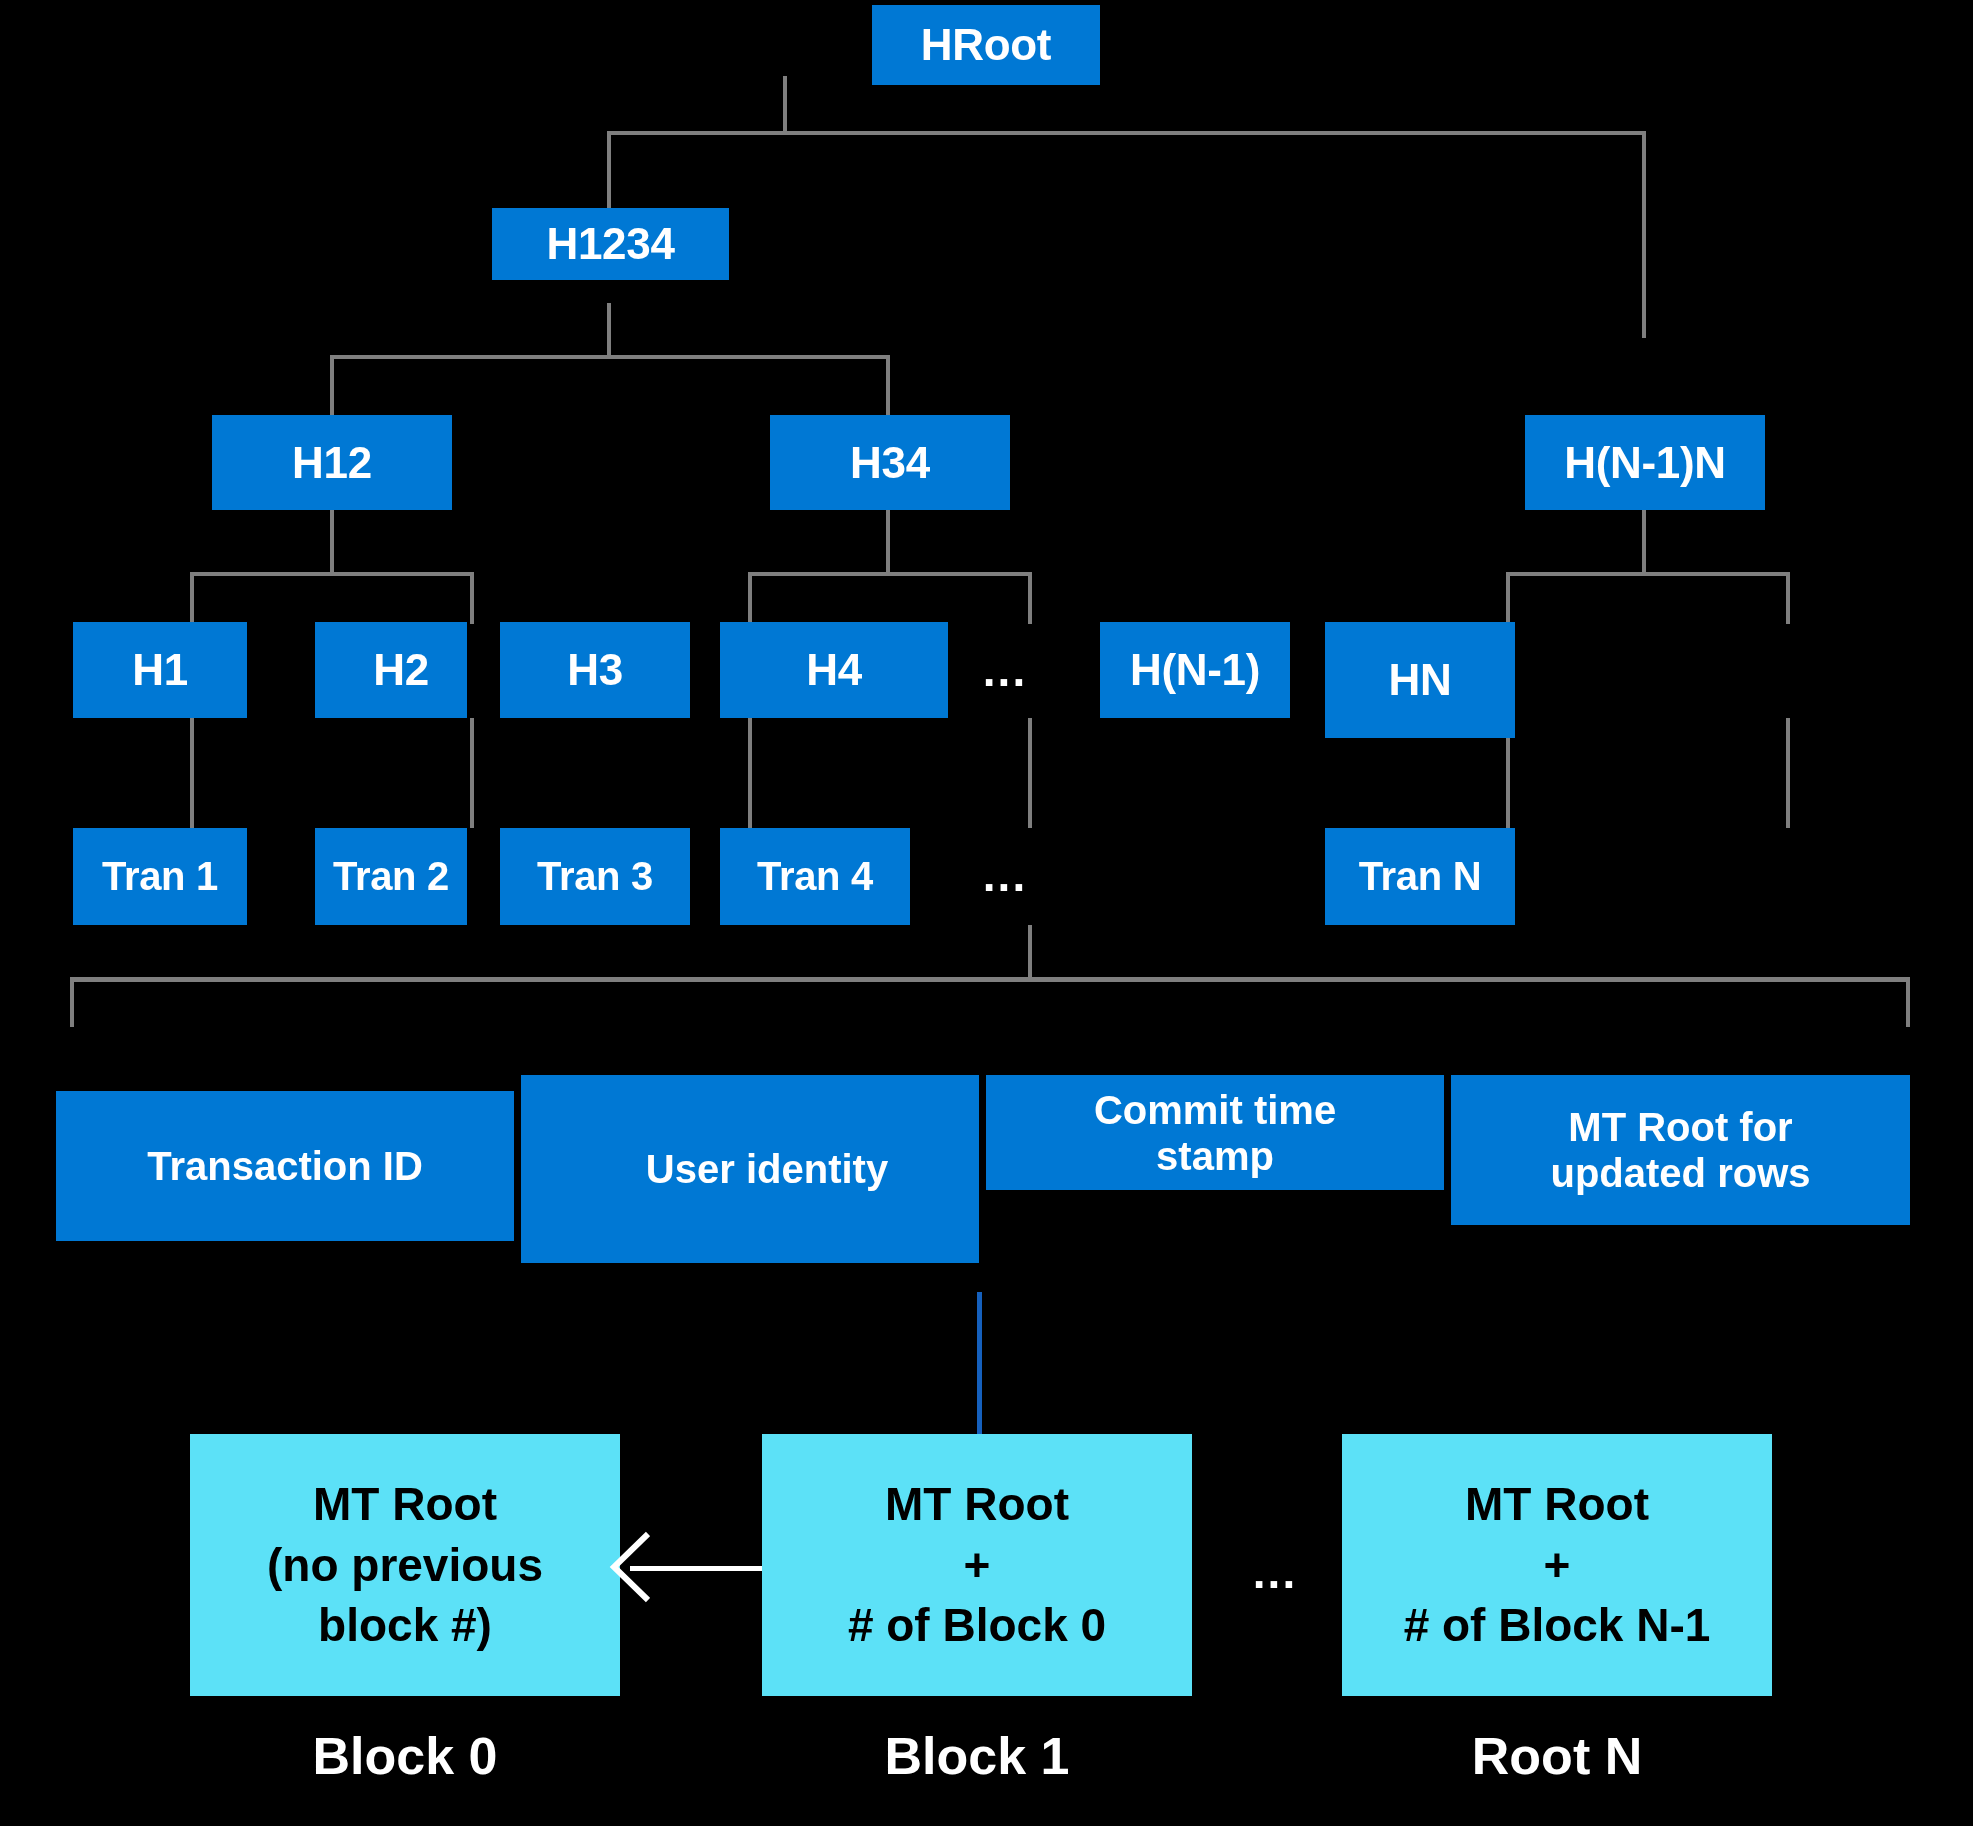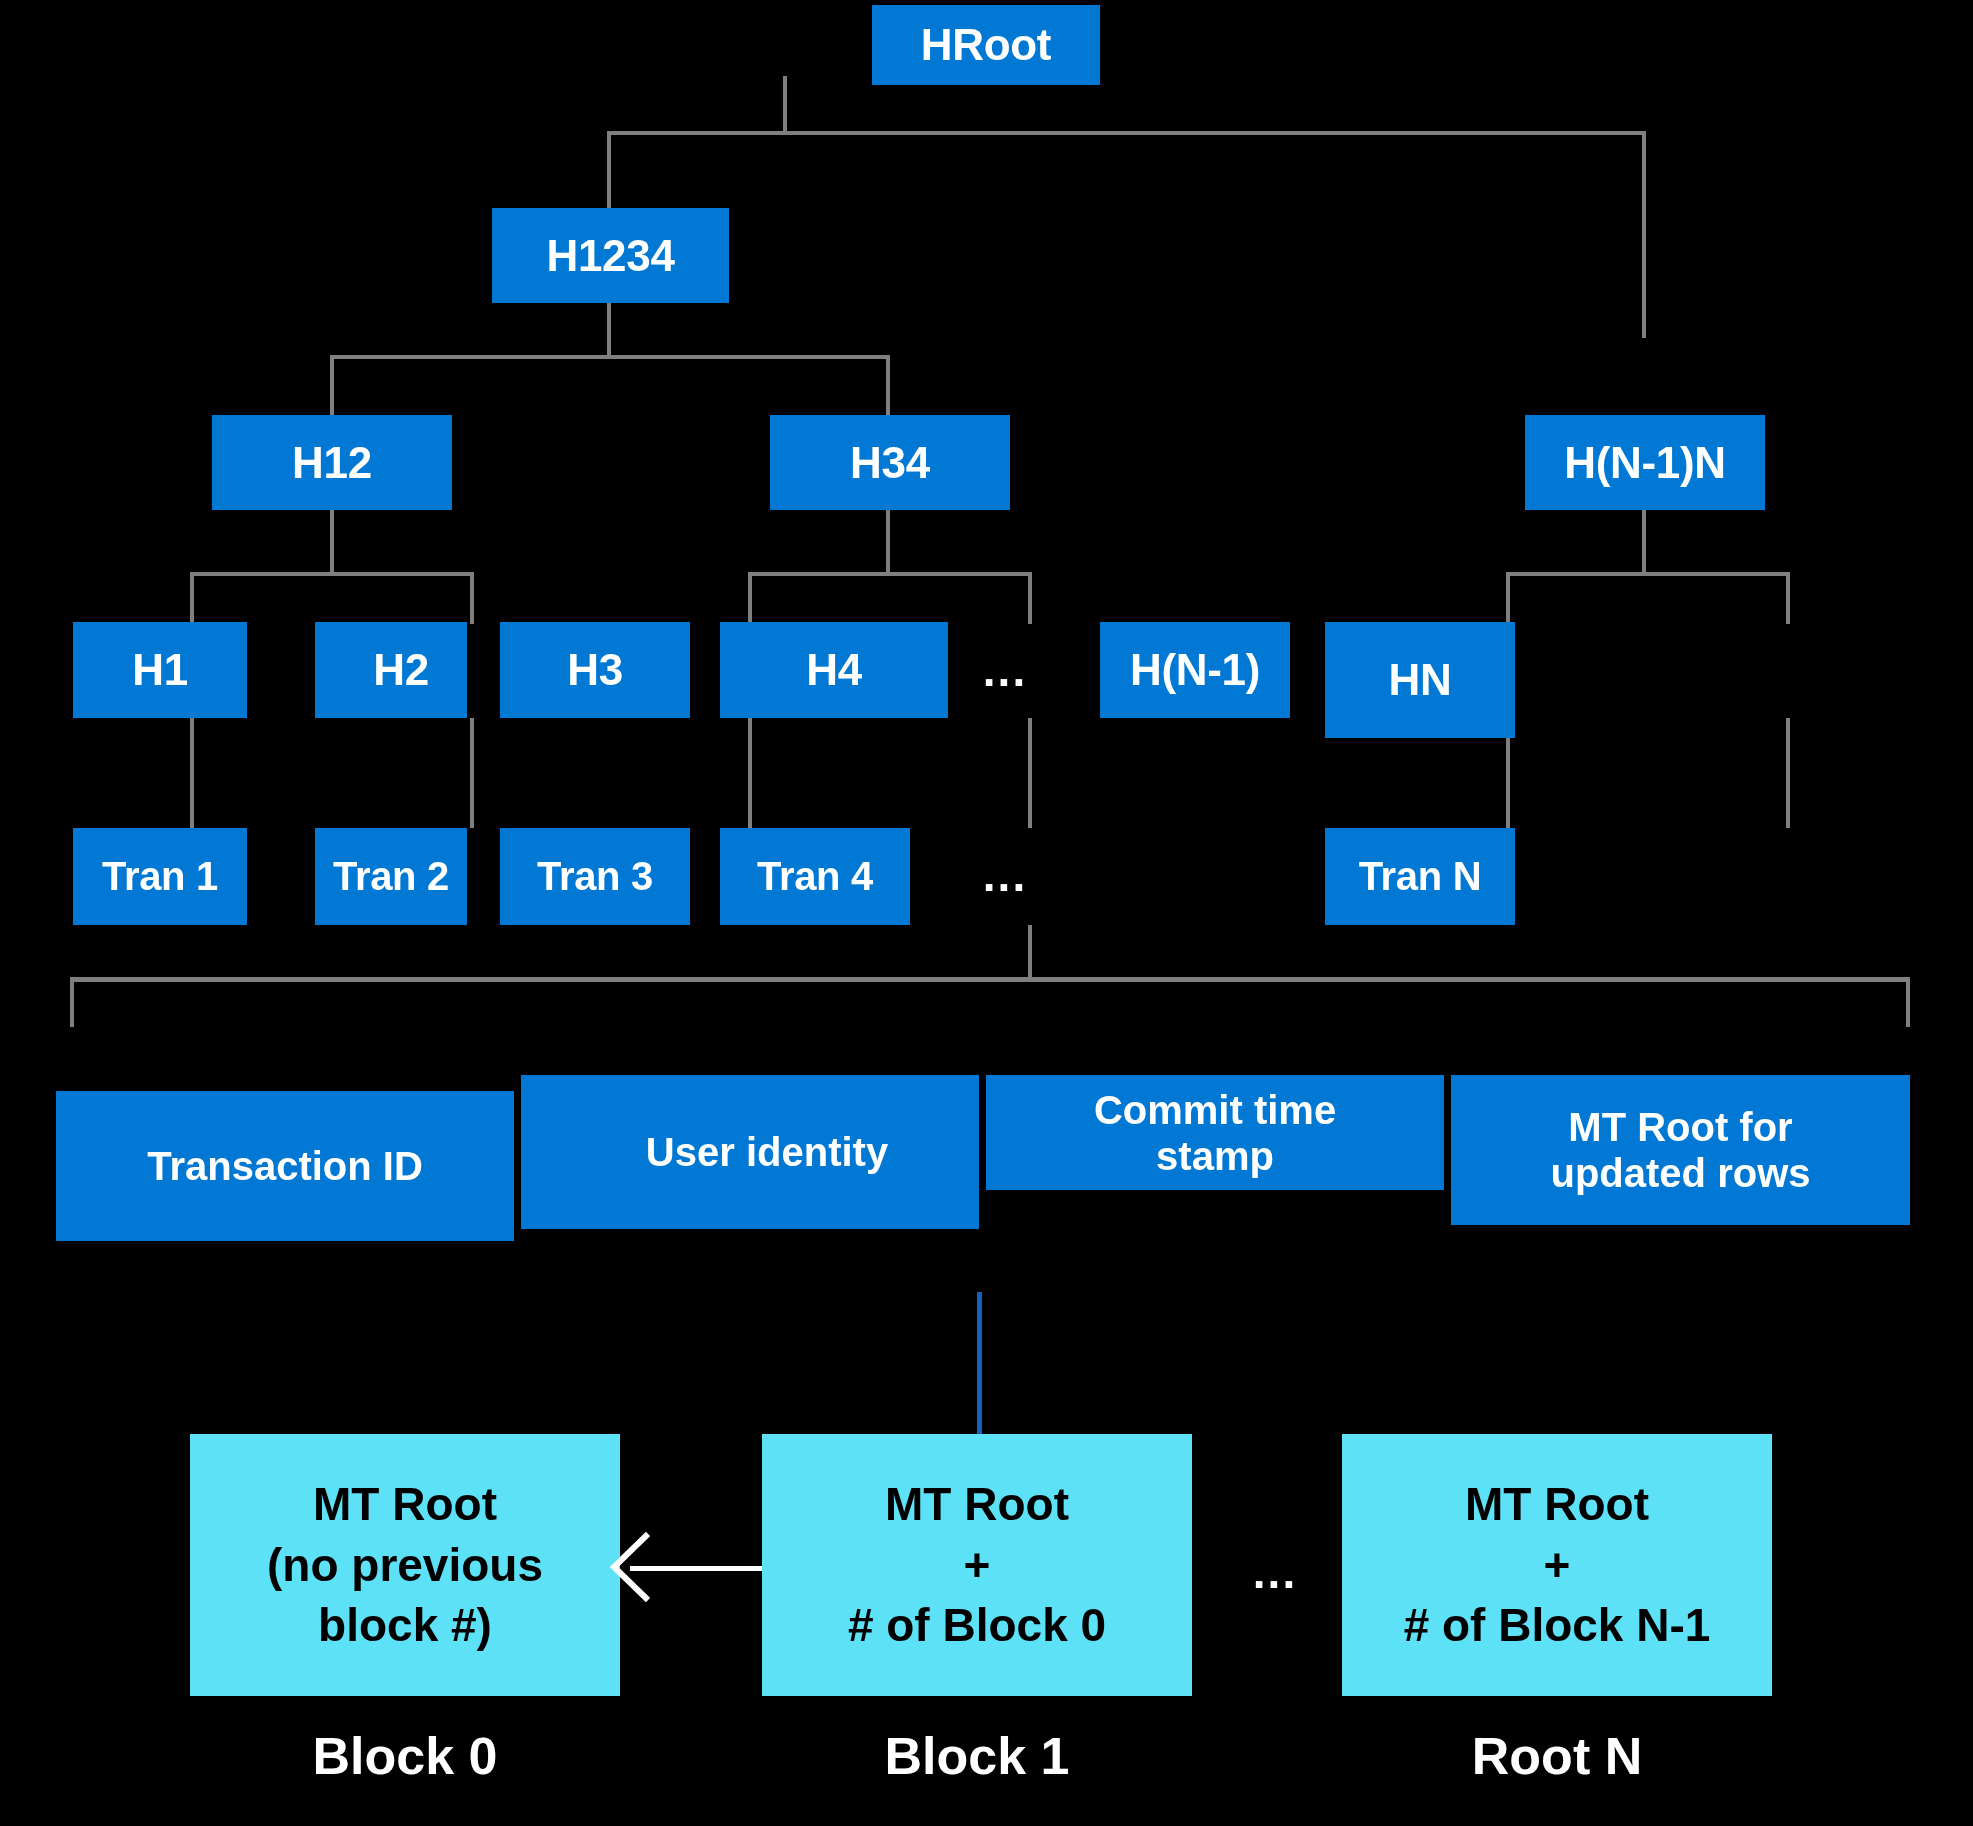--- a/index.html
+++ b/index.html
@@ -72,21 +72,21 @@
 
   <div class="ln vln" style="left:1028px;top:925px;width:4px;height:55px;"></div>
   <div class="ln hln" style="left:70px;top:977px;width:1840px;height:5px;"></div>
   <div class="ln vln" style="left:70px;top:977px;width:4px;height:50px;"></div>
   <div class="ln vln" style="left:1906px;top:977px;width:4px;height:50px;"></div>
 
   <div class="box hash" style="left:872px;top:5px;width:228px;height:80px;">
     <span>HRoot</span>
   </div>
 
-  <div class="box hash" style="left:492px;top:208px;width:237px;height:95px;">
+  <div class="box hash" style="left:492px;top:208px;width:237px;height:72px;">
     <span>H1234</span>
   </div>
 
   <div class="box hash" style="left:212px;top:415px;width:240px;height:95px;">
     <span>H12</span>
   </div>
   <div class="box hash" style="left:770px;top:415px;width:240px;height:95px;">
     <span>H34</span>
   </div>
   <div class="box hash" style="left:1525px;top:415px;width:240px;height:95px;">
@@ -130,21 +130,21 @@
   <div class="ell" style="left:955px;top:850px;width:100px;height:50px;">
     <span>...</span>
   </div>
   <div class="box tran" style="left:1325px;top:828px;width:190px;height:97px;">
     <span>Tran N</span>
   </div>
 
   <div class="recbox" style="left:56px;top:1091px;width:458px;height:150px;">
     <span>Transaction ID</span>
   </div>
-  <div class="recbox" style="left:521px;top:1075px;width:458px;height:154px;padding-left:44px;">
+  <div class="recbox" style="left:521px;top:1075px;width:458px;height:188px;padding-left:44px;">
     <span>User identity</span>
   </div>
   <div class="recbox" style="left:986px;top:1075px;width:458px;height:115px;white-space:pre-line;">
     <span style="white-space:pre-line;">Commit time
 stamp</span>
   </div>
   <div class="recbox" style="left:1451px;top:1075px;width:459px;height:150px;white-space:pre-line;">
     <span style="white-space:pre-line;">MT Root for
 updated rows</span>
   </div>

